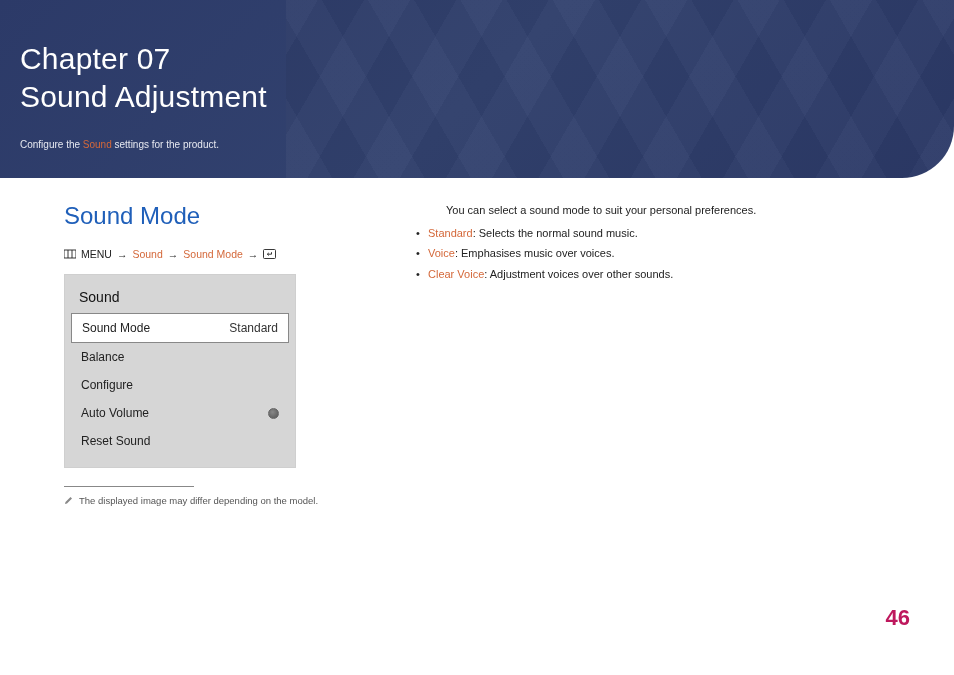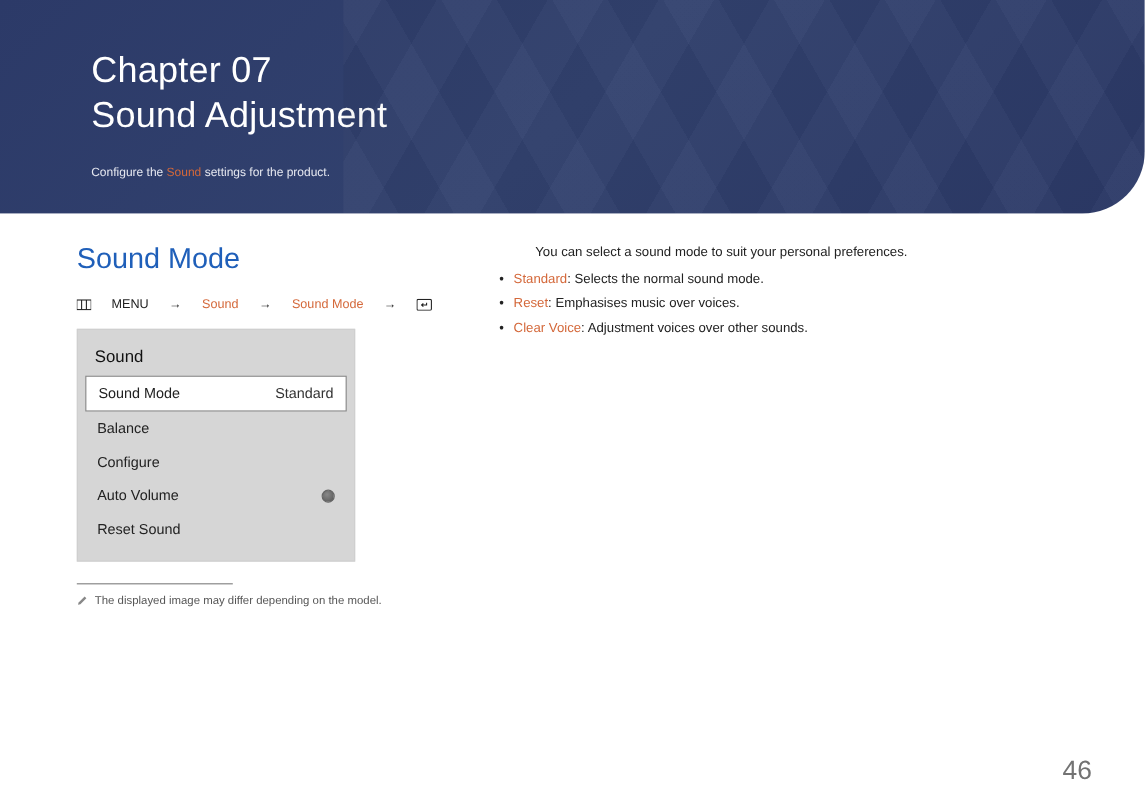--- a/index.html
+++ b/index.html
@@ -12,21 +12,21 @@
       width: 954px;
       height: 675px;
       background: #fff;
       position: relative;
       overflow: hidden;
     }
     .banner {
       background: #2f3e6e;
       background-image: linear-gradient(135deg, #2c3a68 0%, #32426f 50%, #2c3a68 100%);
       color: #fff;
-      padding: 40px 48px 28px 76px;
+      padding: 40px 48px 28px 20px;
       border-bottom-right-radius: 52px;
       position: relative;
       margin-bottom: 24px;
     }
     .banner::before {
       content: "";
       position: absolute;
       top: 0; right: 0; bottom: 0;
       width: 70%;
       background-image:
@@ -62,21 +62,21 @@
       font-weight: 400;
       margin-bottom: 18px;
     }
     .breadcrumb {
       font-size: 10.5px;
       color: #222;
       margin-bottom: 14px;
       display: flex;
       align-items: center;
       flex-wrap: wrap;
-      gap: 17px;
+      gap: 5px;
     }
     .bc-icon {
       display: inline-flex;
       vertical-align: middle;
     }
     .menu-panel {
       background: #d6d6d6;
       width: 232px;
       padding: 10px 0 12px 0;
       border: 1px solid #cfcfcf;
@@ -151,24 +151,24 @@
       content: "•";
       position: absolute;
       left: 2px;
       top: 0;
       color: #222;
     }
     .mode-name { color: #d4683a; }
     .page-number {
       position: absolute;
       right: 44px;
-      bottom: 20px;
+      bottom: 44px;
       font-size: 22px;
-      color: #737373;
-      font-weight: 400;
+      color: #be185d;
+      font-weight: 700;
     }
   </style>
 </head>
 <body>
 
 <div class="banner">
   <h1 class="chapter-heading">
     <span>Chapter  07</span><br>
     <span>Sound Adjustment</span>
   </h1>
@@ -233,20 +233,20 @@
           <path d="M1 8 L1.5 6 L6.5 1 L8 2.5 L3 7.5 Z" fill="#888"></path>
         </svg>
       </span>
       <span>The displayed image may differ depending on the model.</span>
     </div>
   </div>
 
   <div class="rightcol">
     <p class="desc-line">You can select a sound mode to suit your personal preferences.</p>
     <ul class="mode-list">
-      <li><span class="mode-name">Standard</span><span>: Selects the normal sound mode.</span></li>
-      <li><span class="mode-name">Reset</span><span>: Emphasises music over voices.</span></li>
+      <li><span class="mode-name">Standard</span><span>: Selects the normal sound music.</span></li>
+      <li><span class="mode-name">Voice</span><span>: Emphasises music over voices.</span></li>
       <li><span class="mode-name">Clear Voice</span><span>: Adjustment voices over other sounds.</span></li>
     </ul>
   </div>
 </div>
 
 <div class="page-number">46</div>
 
 </body></html>

